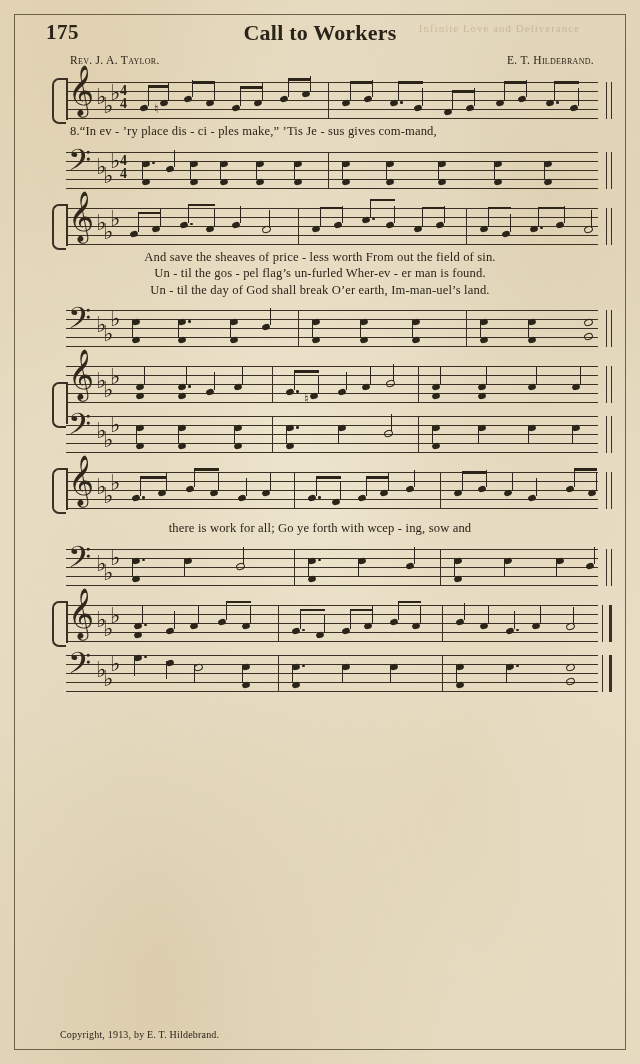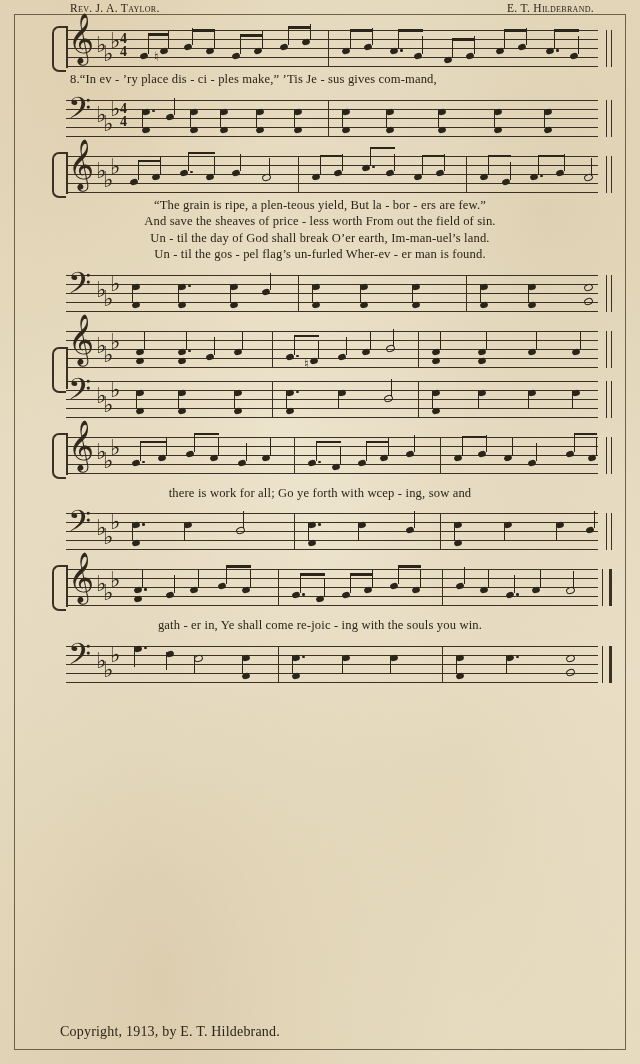--- a/index.html
+++ b/index.html
@@ -211,32 +211,37 @@
     margin-left: 64px;
     font-size: 11.5px;
     font-variant: small-caps;
     letter-spacing: 0.6px;
     font-weight: bold;
   }
   .copyright {
     position: absolute;
     left: 60px;
     bottom: 24px;
-    font-size: 14px;
+    font-size: 10px;
     letter-spacing: 0.2px;
   }
 </style>
 </head>
 <body>
 
 <div class="paper"></div>
 <div class="page-border"></div>
 
 <div class="content">
 
+  <div class="header-row">
+    <div class="hymn-number">175</div>
+    <div class="hymn-title">Call to Workers</div>
+    <div class="ghost">Infinite Love and Deliverance</div>
+  </div>
 
   <div class="credits">
     <span class="credit-left">Rev. J. A. Taylor.</span>
     <span class="credit-right">E. T. Hildebrand.</span>
   </div>
 
   <div class="system">
     <div class="sysbar-left" style="top:0px;height:42px;"></div>
     <div class="brace" style="top:0px;height:42px;"></div>
     <div class="staff">
@@ -427,24 +432,23 @@
       <div class="note" style="left:490px;top:18px;"></div>
         <div class="stem" style="left:498px;top:2px;height:17px;"></div>
       <div class="beam" style="left:472px;top:3px;width:27px;"></div>
       <div class="note hollow" style="left:518px;top:22px;"></div>
         <div class="stem" style="left:525px;top:6px;height:18px;"></div>
       <div class="barline" style="left:540px;"></div>
       <div class="barline" style="left:545px;"></div>
     </div>
 
     <div class="lyrics centered">
-      <span class="ln">“The  grain  is  ripe,  a  plen-teous yield,  But  la - bor - ers  are  few.”</span>
       <span class="ln">And   save the sheaves of price - less worth From out  the  field of   sin.</span>
+      <span class="ln">Un  -  til   the  gos - pel flag’s un-furled Wher-ev -  er  man  is  found.</span>
       <span class="ln">Un  -  til   the  day   of  God shall break O’er earth, Im-man-uel’s land.</span>
-      <span class="ln">Un  -  til   the  gos - pel flag’s un-furled Wher-ev -  er  man  is  found.</span>
     </div>
 
     <div class="staff" style="margin-top:8px;">
       <div class="line"></div>
         <div class="line"></div>
         <div class="line"></div>
         <div class="line"></div>
         <div class="line"></div>
       <div class="clef bass">𝄢</div>
       <div class="keysig" style="left:30px;top:8px;">♭</div>
@@ -742,23 +746,20 @@
         <div class="dot" style="left:450px;top:28px;"></div>
         <div class="stem" style="left:448px;top:10px;height:18px;"></div>
       <div class="note" style="left:466px;top:22px;"></div>
         <div class="stem" style="left:474px;top:5px;height:18px;"></div>
       <div class="note hollow" style="left:500px;top:22px;"></div>
         <div class="stem" style="left:507px;top:6px;height:18px;"></div>
       <div class="barline" style="left:536px;"></div>
       <div class="barline" style="left:543px;width:3px;"></div>
     </div>
 
-    <div class="lyrics centered" style="margin-top:10px;">
-      <span class="ln">gath - er   in,       Ye shall come re-joic - ing with  the  souls you  win.</span>
-    </div>
 
     <div class="staff" style="margin-top:8px;">
       <div class="line"></div>
         <div class="line"></div>
         <div class="line"></div>
         <div class="line"></div>
         <div class="line"></div>
       <div class="clef bass">𝄢</div>
       <div class="keysig" style="left:30px;top:8px;">♭</div>
       <div class="keysig" style="left:37px;top:17px;">♭</div>

